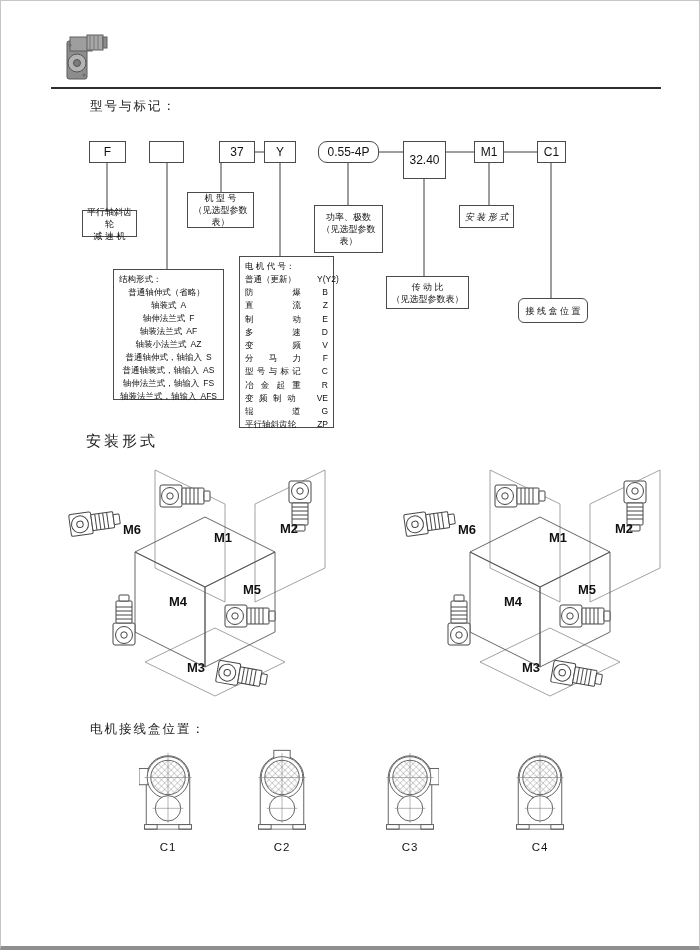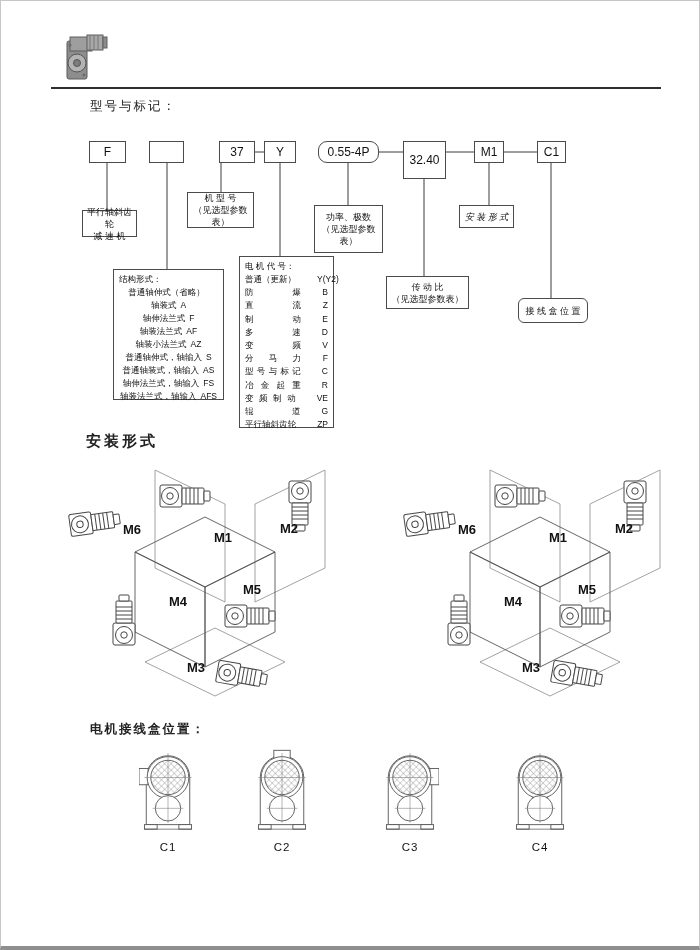--- a/index.html
+++ b/index.html
@@ -5,21 +5,21 @@
   html,body{margin:0;padding:0;background:#e8e8e8;}
   .page{
     position:relative;width:700px;height:950px;margin:0 auto;
     background:#fff;overflow:hidden;
     border:1px solid #c6c6c6;border-bottom:4px solid #8f8f8f;
     font-family:"Liberation Sans","DejaVu Sans",sans-serif;
     color:#1c1c1c;box-sizing:border-box;
   }
   .abs{position:absolute;}
   .h1{position:absolute;font-size:12.5px;letter-spacing:2px;color:#222;margin-left:39px;}
-  .h1.bold{font-weight:bold;}
+  .h1.bold{font-weight:normal;}
   .divider{position:absolute;background:#2e2e2e;}
   svg{display:block;}
   .lineLayer{position:absolute;left:0;top:0;z-index:0;}
   .cbox{
     position:absolute;z-index:1;border:1px solid #4b4b4b;background:#fff;
     display:flex;align-items:center;justify-content:center;
     font-size:12px;color:#111;box-sizing:border-box;
   }
   .callout{
     position:absolute;z-index:1;border:1px solid #4b4b4b;background:#fff;

